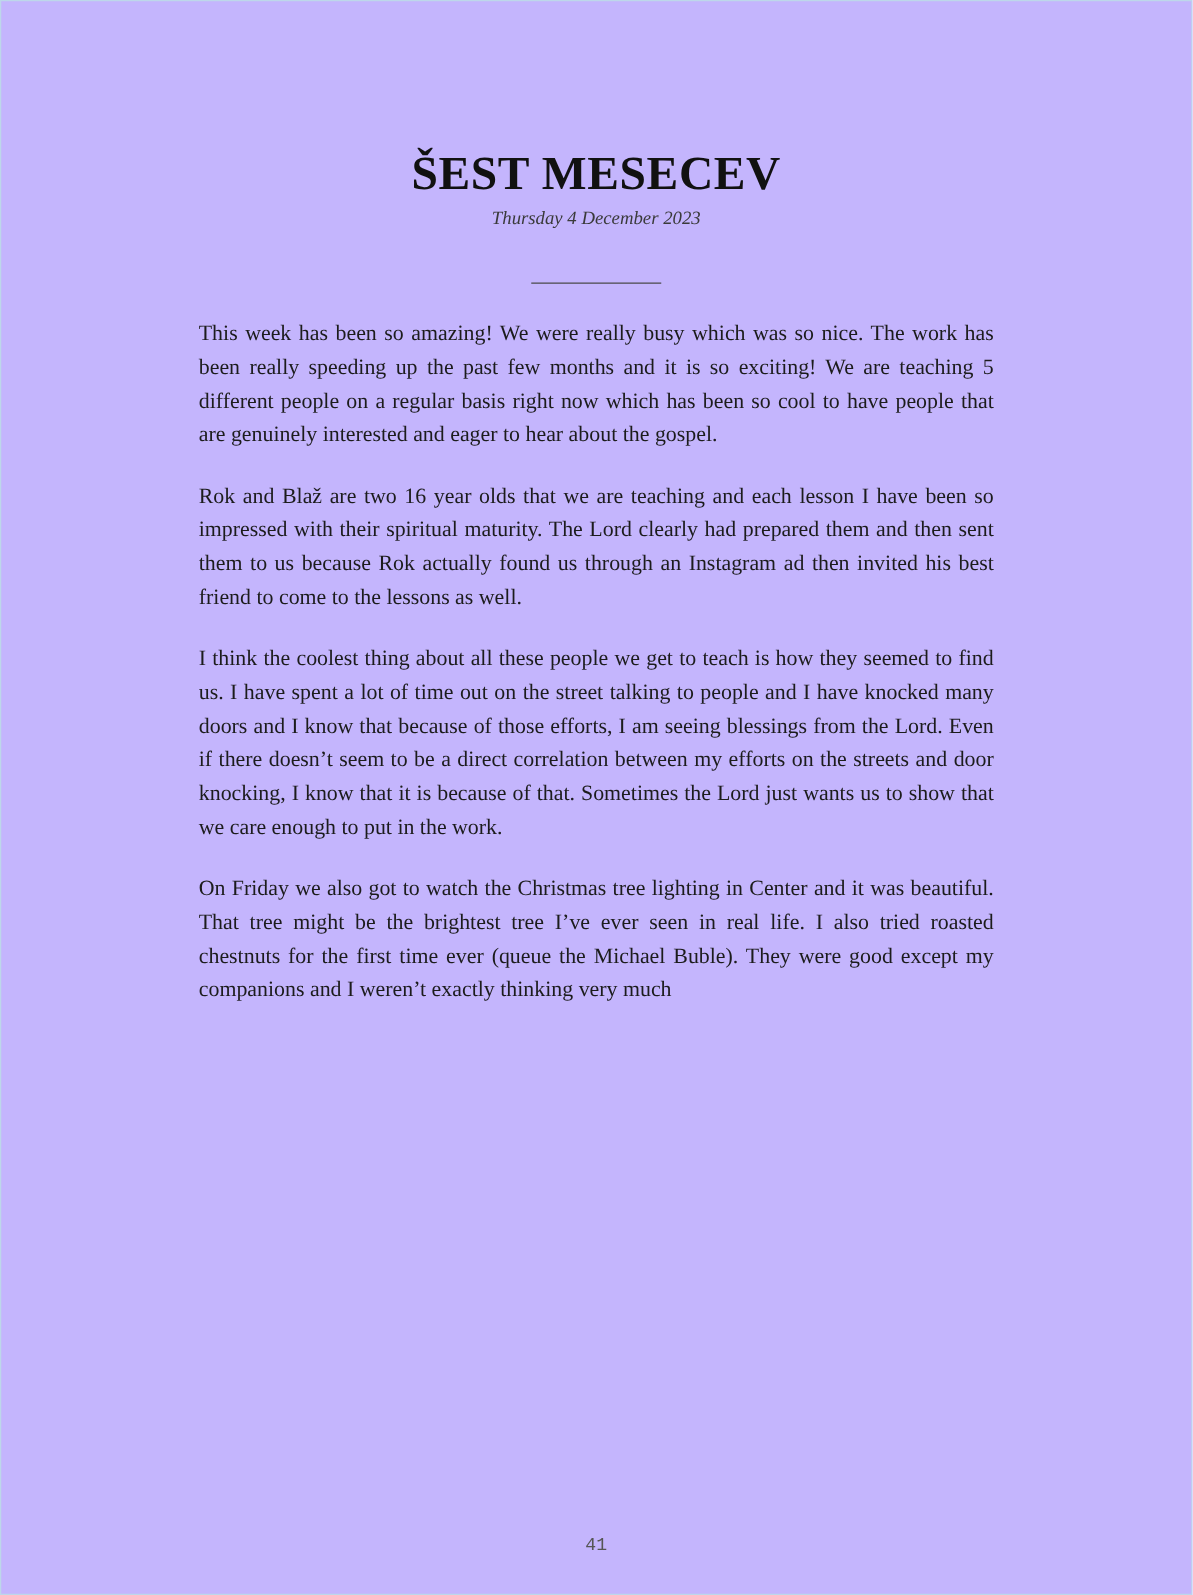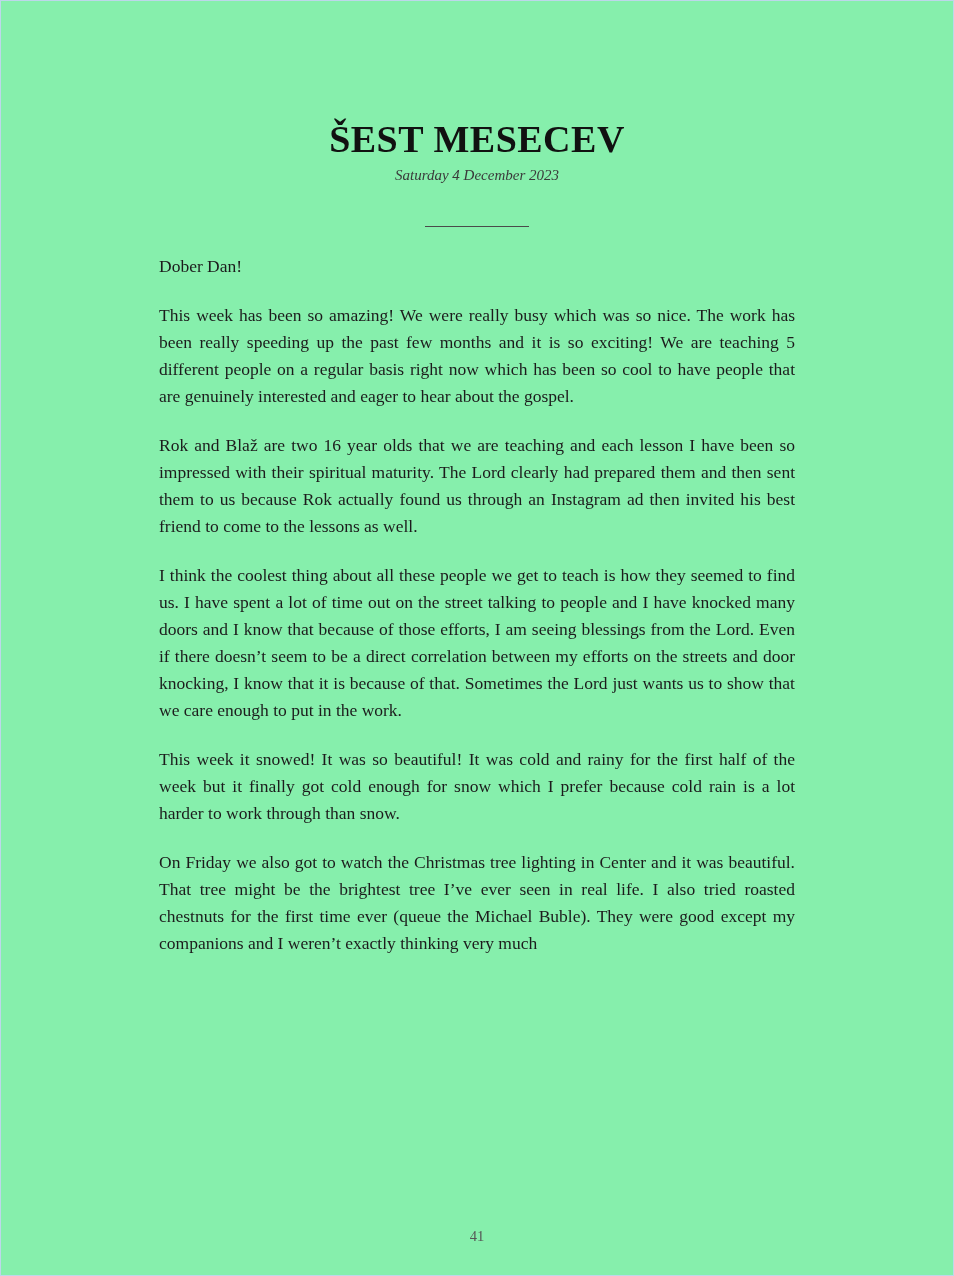--- a/index.html
+++ b/index.html
@@ -9,21 +9,21 @@
     height: 1276px;
     background: #ffffff;
     font-family: "Liberation Serif", serif;
     overflow: hidden;
   }
 
   .page {
     position: relative;
     width: 954px;
     height: 1276px;
-    background: #86efac;
+    background: #c4b5fd;
     border: 1px solid #bdd7ea;
   }
 
   .content {
     position: absolute;
     left: 158px;
     right: 158px;
     top: 0;
     bottom: 0;
   }
@@ -73,40 +73,39 @@
     position: absolute;
     bottom: 30px;
     left: 0;
     right: 0;
     text-align: center;
   }
 
   .page-number {
     font-size: 14.5px;
     color: #555555;
+    font-family: Liberation Mono, monospace;
   }
 </style>
 </head>
 <body>
 
 <div class="page">
   <div class="content">
 
     <header>
       <h1 class="title">ŠEST MESECEV</h1>
-      <div class="date-line">Saturday 4 December 2023</div>
+      <div class="date-line">Thursday 4 December 2023</div>
       <div class="divider"></div>
     </header>
 
     <main class="body-text">
-      <p class="greeting">Dober Dan!</p>
       <p>This week has been so amazing! We were really busy which was so nice. The work has been really speeding up the past few months and it is so exciting! We are teaching 5 different people on a regular basis right now which has been so cool to have people that are genuinely interested and eager to hear about the gospel.</p>
       <p>Rok and Blaž are two 16 year olds that we are teaching and each lesson I have been so impressed with their spiritual maturity. The Lord clearly had prepared them and then sent them to us because Rok actually found us through an Instagram ad then invited his best friend to come to the lessons as well.</p>
       <p>I think the coolest thing about all these people we get to teach is how they seemed to find us. I have spent a lot of time out on the street talking to people and I have knocked many doors and I know that because of those efforts, I am seeing blessings from the Lord. Even if there doesn’t seem to be a direct correlation between my efforts on the streets and door knocking, I know that it is because of that. Sometimes the Lord just wants us to show that we care enough to put in the work.</p>
-      <p>This week it snowed! It was so beautiful! It was cold and rainy for the first half of the week but it finally got cold enough for snow which I prefer because cold rain is a lot harder to work through than snow.</p>
       <p>On Friday we also got to watch the Christmas tree lighting in Center and it was beautiful. That tree might be the brightest tree I’ve ever seen in real life. I also tried roasted chestnuts for the first time ever (queue the Michael Buble). They were good except my companions and I weren’t exactly thinking very much</p>
     </main>
 
   </div>
 
   <footer>
     <div class="page-number">41</div>
   </footer>
 </div>
 

